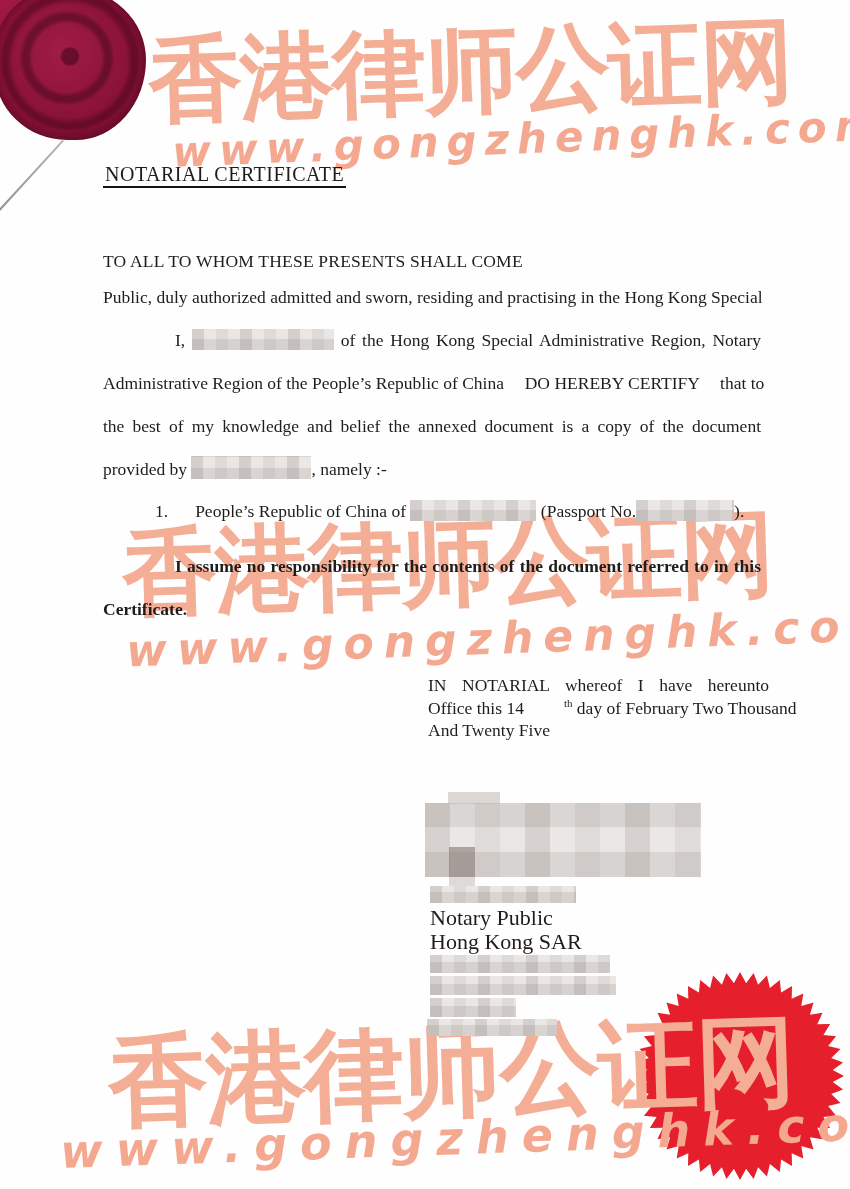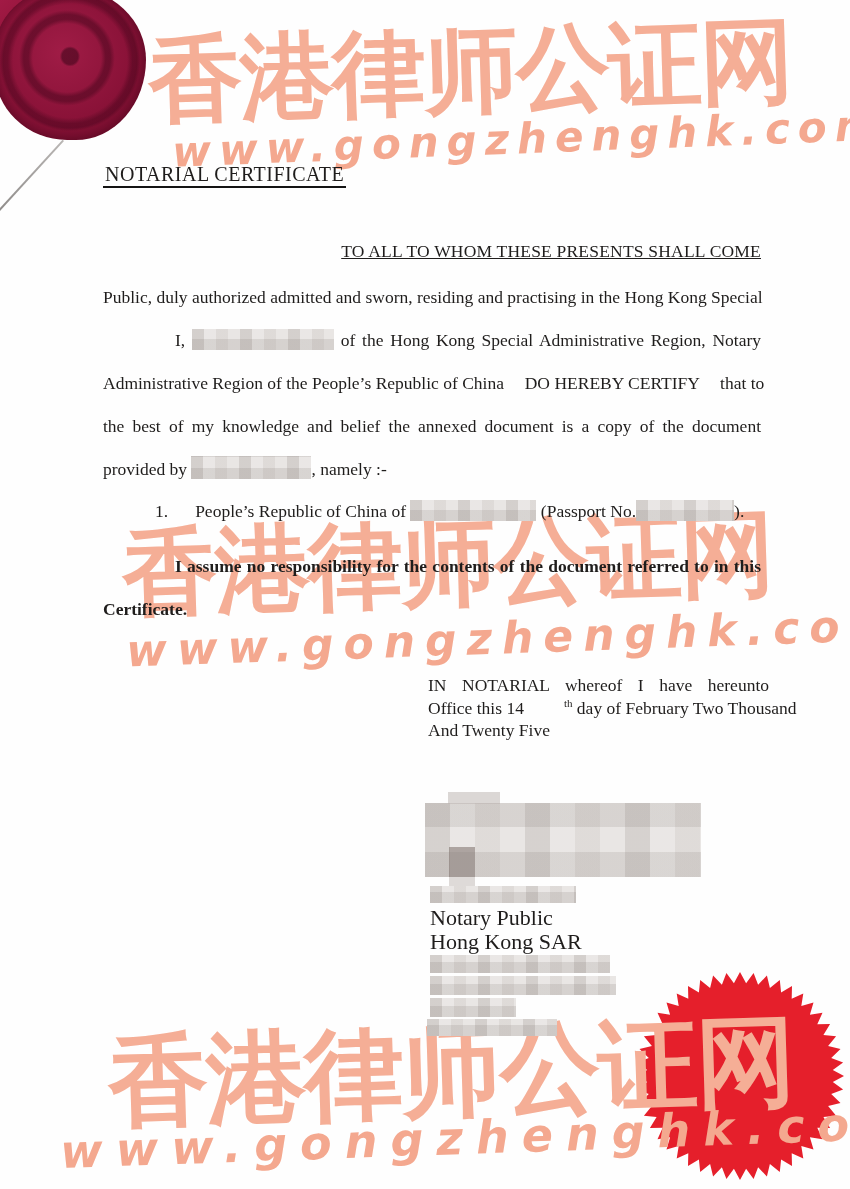--- a/index.html
+++ b/index.html
@@ -69,21 +69,21 @@
   .sig-tail{position:absolute; left:449px; top:877px; width:26px; height:16px; background:#dedad8; z-index:4;}
   .name-block{left:430px; top:886px; width:146px; height:17px;}
   .addr-1{left:430px; top:955px; width:180px; height:18px;}
   .addr-2{left:430px; top:976px; width:186px; height:19px;}
   .addr-3{left:430px; top:998px; width:86px;  height:19px;}
   .addr-4{left:427px; top:1019px; width:130px; height:17px;}
   
   .content{position:absolute; left:103px; width:658px; font-size:17.5px;}
   .doc-title{top:163px; font-weight:normal; font-size:20px; letter-spacing:.5px;}
   .doc-title .u{border-bottom:2.5px solid #141414; padding:0 2px 1px;}
-  .salutation{top:241px; text-align:right; letter-spacing:.2px;text-decoration:underline;}
+  .salutation{top:251px; text-align:left; letter-spacing:.2px;}
   .para{line-height:43px;}
   .p1{top:276px;}
   .p2{top:545px;}
   .line{white-space:nowrap;}
   .just{text-align:justify; text-align-last:justify;}
   .indent{text-indent:72px;}
   .item1{top:490px; line-height:43px; margin-left:52px;}
   .gap{display:inline-block; width:27px;}
   .gap-sm{display:inline-block; width:12px;}
   .testimony{position:absolute; left:428px; top:674px; width:341px; font-size:17.5px; line-height:22.7px;}

